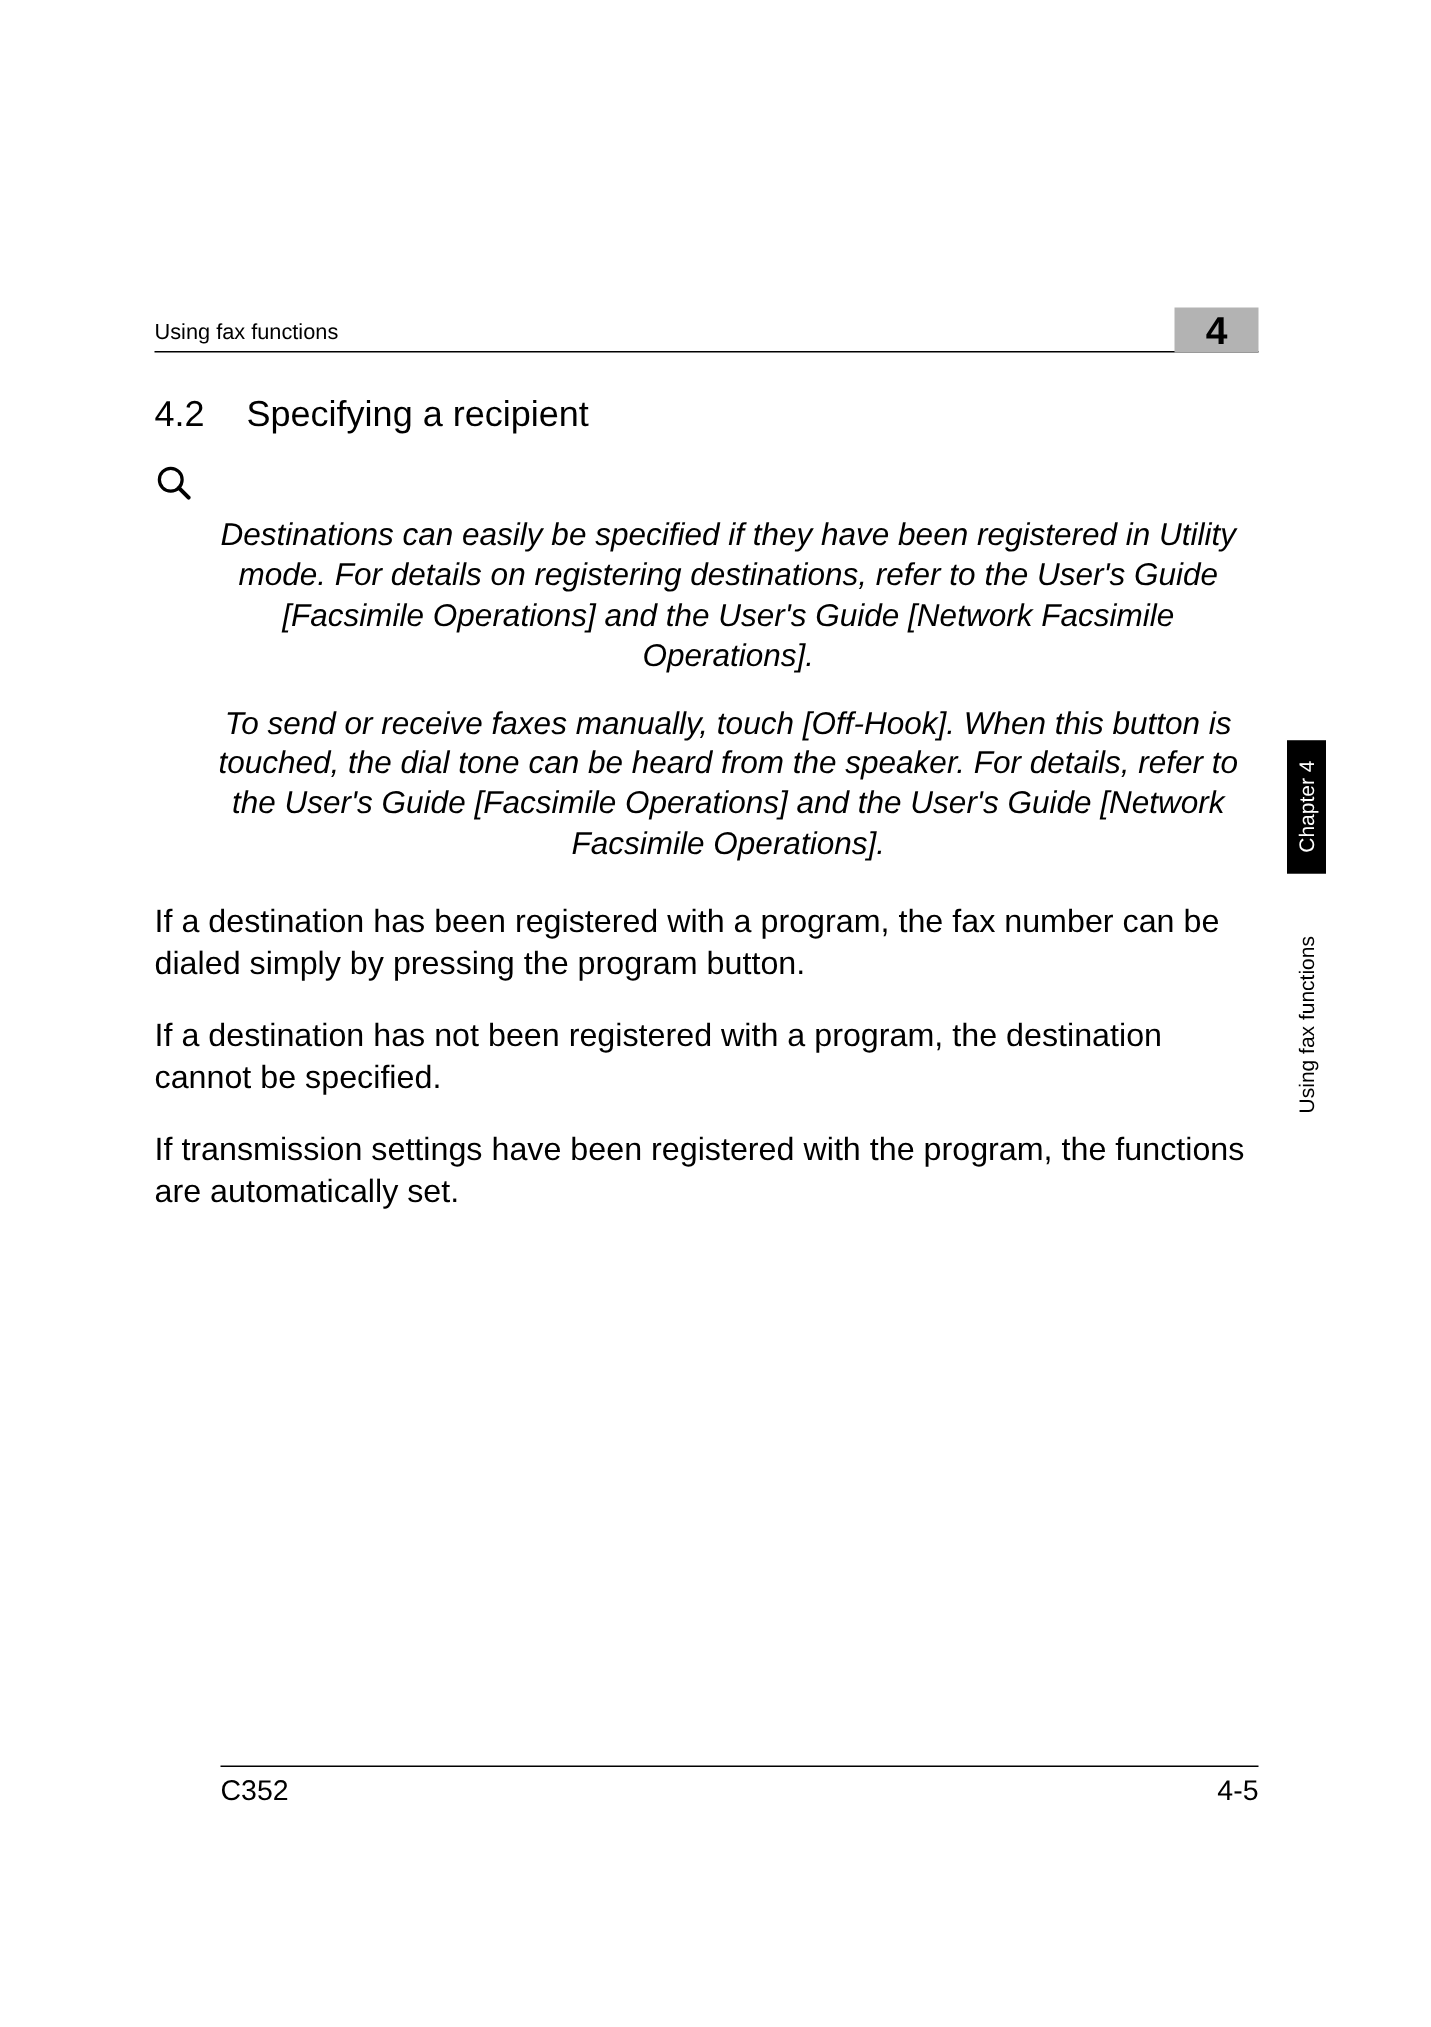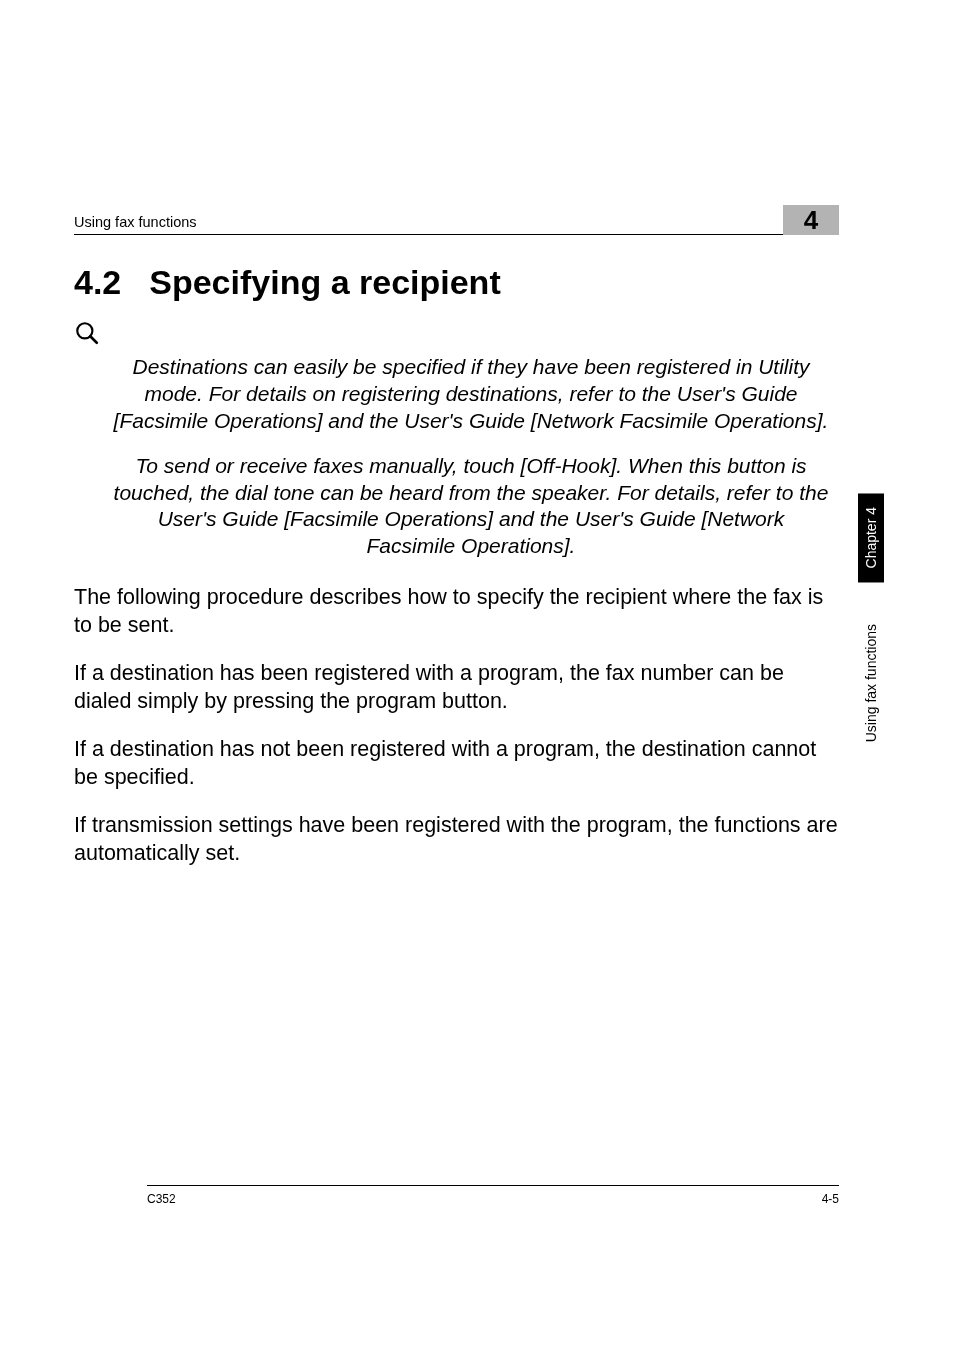--- a/index.html
+++ b/index.html
@@ -9,21 +9,21 @@
     }
     body {
       width: 954px;
       height: 1351px;
       background: #ffffff;
       font-family: Arial, Helvetica, sans-serif;
       position: relative;
       color: #000;
     }
     .page {
-      padding: 200px 115px 0 74px;
+      padding: 200px 115px 0 103px;
       position: relative;
       height: 100%;
       border-radius: 14px;
     }
     .header-row {
       display: flex;
       align-items: flex-end;
       justify-content: space-between;
       border-bottom: 1px solid #000;
       padding-bottom: 4px;
@@ -38,22 +38,22 @@
       height: 30px;
       display: flex;
       align-items: center;
       justify-content: center;
       font-size: 26px;
       font-weight: bold;
       position: relative;
       top: 5px;
     }
     .h1 {
-      font-size: 34px;
-      font-weight: bold;
+      font-size: 24px;
+      font-weight: normal;
       margin-bottom: 18px;
     }
     .h1 .num {
       display: inline-block;
       margin-right: 28px;
     }
     .detail-block {
       margin-left: 37px;
       margin-right: 8px;
       margin-bottom: 24px;
@@ -112,21 +112,21 @@
     }
     .footer {
       position: absolute;
       bottom: 145px;
       left: 147px;
       right: 115px;
       border-top: 1px solid #000;
       padding-top: 6px;
       display: flex;
       justify-content: space-between;
-      font-size: 12px;
+      font-size: 19px;
       align-items: flex-end;
     }
   </style>
 </head>
 <body>
 
 <div class="page">
   <div class="header-row">
     <span class="header-text">Using fax functions</span>
     <span class="header-num-box">4</span>
@@ -138,21 +138,20 @@
 
   <div class="detail-block">
     <svg class="magnifier" viewBox="0 0 24 24">
       <circle cx="10" cy="10" r="7" stroke="#000" stroke-width="2" fill="none"></circle>
       <line x1="15" y1="15" x2="21" y2="21" stroke="#000" stroke-width="2.5" stroke-linecap="round"></line>
     </svg>
     <div class="detail-para">Destinations can easily be specified if they have been registered in Utility mode. For details on registering destinations, refer to the User's Guide [Facsimile Operations] and the User's Guide [Network Facsimile Operations].</div>
     <div class="detail-para">To send or receive faxes manually, touch [Off-Hook]. When this button is touched, the dial tone can be heard from the speaker. For details, refer to the User's Guide [Facsimile Operations] and the User's Guide [Network Facsimile Operations].</div>
   </div>
 
-  <div class="body-para">The following procedure describes how to specify the recipient where the fax is to be sent.</div>
 
 
   <div class="body-para">If a destination has been registered with a program, the fax number can be dialed simply by pressing the program button.</div>
   <div class="body-para">If a destination has not been registered with a program, the destination cannot be specified.</div>
   <div class="body-para">If transmission settings have been registered with the program, the functions are automatically set.</div>
 
   <div class="side-tab tab-black" style="top:493px;">Chapter 4</div>
   <div class="side-tab tab-white" style="top:618px;">Using fax functions</div>
 
   <div class="footer">

